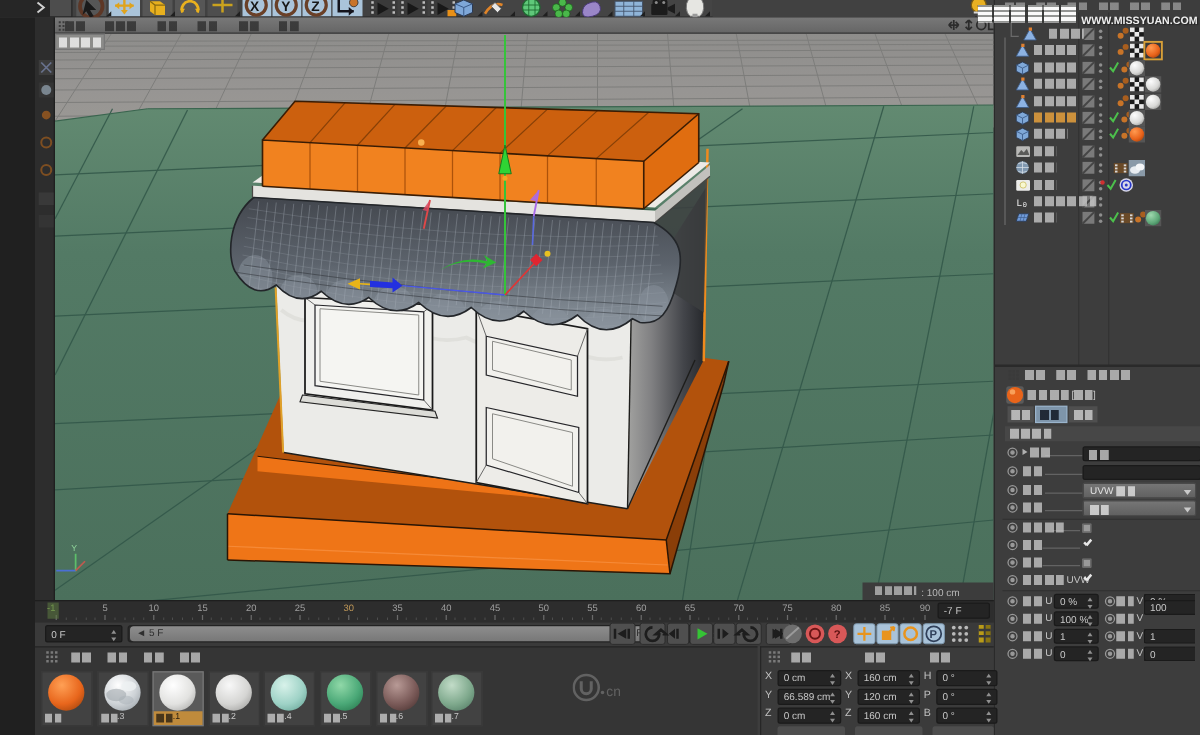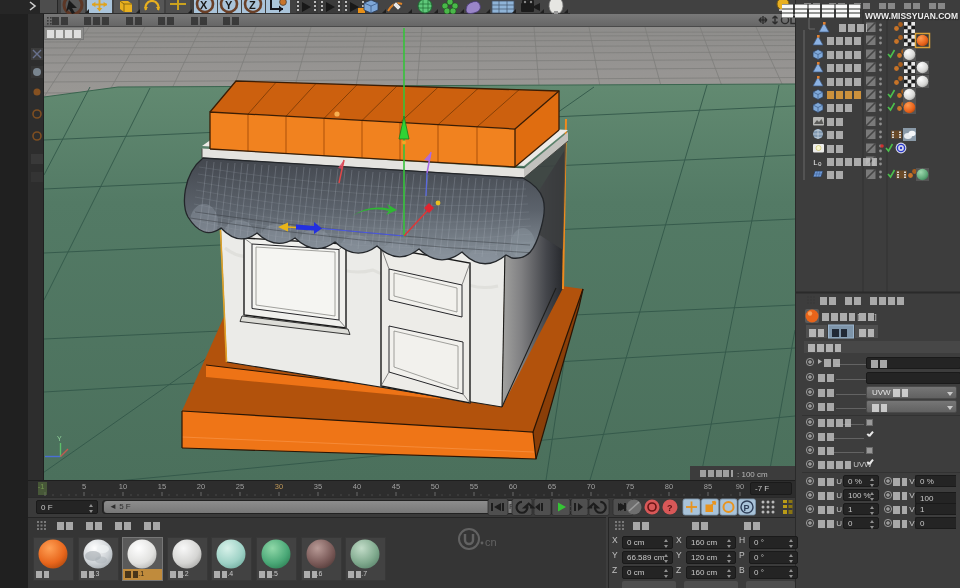--- a/index.html
+++ b/index.html
@@ -779,21 +779,21 @@
 <div class="ab" style="left:22px;top:519px;color:#c4c4c4"><span class="zh" style="width:16px"></span><span style="font-size:8px;vertical-align:middle"> U</span></div>
 <div class="ibox" style="left:47px;top:475px;width:36px;height:12px">0 %<span class="sp"></span></div>
 <div class="ibox" style="left:47px;top:489px;width:36px;height:12px">100 %<span class="sp"></span></div>
 <div class="ibox" style="left:47px;top:503px;width:36px;height:12px">1<span class="sp"></span></div>
 <div class="ibox" style="left:47px;top:517px;width:36px;height:12px">0<span class="sp"></span></div>
 <div class="ab" style="left:97px;top:477px;color:#c4c4c4"><span class="zh" style="width:14px"></span><span style="font-size:8px;vertical-align:middle"> V</span></div>
 <div class="ab" style="left:97px;top:491px;color:#c4c4c4"><span class="zh" style="width:14px"></span><span style="font-size:8px;vertical-align:middle"> V</span></div>
 <div class="ab" style="left:97px;top:505px;color:#c4c4c4"><span class="zh" style="width:14px"></span><span style="font-size:8px;vertical-align:middle"> V</span></div>
 <div class="ab" style="left:97px;top:519px;color:#c4c4c4"><span class="zh" style="width:14px"></span><span style="font-size:8px;vertical-align:middle"> V</span></div>
 <div class="ibox" style="left:119px;top:475px;width:41px;height:12px;border-right:none;border-radius:2px 0 0 2px">0 %</div>
-<div class="ibox" style="left:119px;top:492px;width:41px;height:12px;border-right:none;border-radius:2px 0 0 2px">100</div>
+<div class="ibox" style="left:119px;top:480px;width:41px;height:12px;border-right:none;border-radius:2px 0 0 2px">100</div>
 <div class="ibox" style="left:119px;top:503px;width:41px;height:12px;border-right:none;border-radius:2px 0 0 2px">1</div>
 <div class="ibox" style="left:119px;top:517px;width:41px;height:12px;border-right:none;border-radius:2px 0 0 2px">0</div>
 </div>
 
 <div class="ab" style="left:28px;top:480px;width:767px;height:17px;background:#2d2d2d;border-top:1px solid #1e1e1e"></div>
 <svg class="ab" style="left:28px;top:480px" width="767" height="17" viewBox="0 0 767 17">
  <g font-size="7.5" fill="#a0a0a0" font-family="Liberation Sans,sans-serif" text-anchor="middle">
   <text x="13" y="9" fill="#8fba5f">-1</text>
   <text x="56" y="9">5</text>
         <text x="95" y="9">10</text>
@@ -1136,21 +1136,21 @@
  <div style="position:relative;height:15px"><span>Z</span><span class="ibox" style="left:10px;top:0;width:51px;height:13px;line-height:12px">0 cm<span class="sp" style="top:2px"></span></span><span class="ab" style="left:64px">Z</span><span class="ibox" style="left:74px;top:0;width:50px;height:13px;line-height:12px">160 cm<span class="sp" style="top:2px"></span></span><span class="ab" style="left:127px">B</span><span class="ibox" style="left:137px;top:0;width:49px;height:13px;line-height:12px">0 °<span class="sp" style="top:2px"></span></span></div>
 </div>
 <div class="ab" style="left:622px;top:581px;width:54px;height:7px;background:#4e4e4e;border-radius:2px 2px 0 0"></div>
 <div class="ab" style="left:684px;top:581px;width:54px;height:7px;background:#4e4e4e;border-radius:2px 2px 0 0"></div>
 <div class="ab" style="left:746px;top:581px;width:49px;height:7px;background:#4e4e4e;border-radius:2px 2px 0 0"></div>
 
 <div class="ab" style="left:782px;top:4px;z-index:5;color:#f8f8f8;text-shadow:0 0 2px #111,1px 1px 1px #111">
  <span style="display:inline-block;width:79px;height:14px;background:repeating-linear-gradient(0deg,rgba(45,48,45,.5) 0 1.5px,rgba(0,0,0,0) 1.5px 4.2px),repeating-linear-gradient(90deg,#fafafa 0 11.5px,rgba(0,0,0,0) 11.5px 13.4px)"></span>
 </div>
 <div class="ab" style="left:865px;top:12px;z-index:5;color:#ededed;font-size:8.5px;font-weight:bold;letter-spacing:0;text-shadow:1px 1px 1px #222">WWW.MISSYUAN.COM</div>
-<div class="ab" style="left:458px;top:527px;z-index:5;opacity:.8">
+<div class="ab" style="left:458px;top:538px;z-index:5;opacity:.8">
  <svg width="46" height="24" viewBox="0 0 46 24">
   <circle cx="11" cy="12" r="10" fill="none" stroke="#6e6e6e" stroke-width="2"></circle>
   <path d="M7 7 v6 a4 4 0 0 0 8 0 v-6" fill="none" stroke="#6e6e6e" stroke-width="2.4"></path>
   <circle cx="24" cy="16" r="1.4" fill="#6e6e6e"></circle>
   <text x="27" y="19" font-size="11" fill="#6e6e6e" font-family="Liberation Sans,sans-serif">cn</text>
  </svg>
 </div>
 </div>
 
 </body></html>

